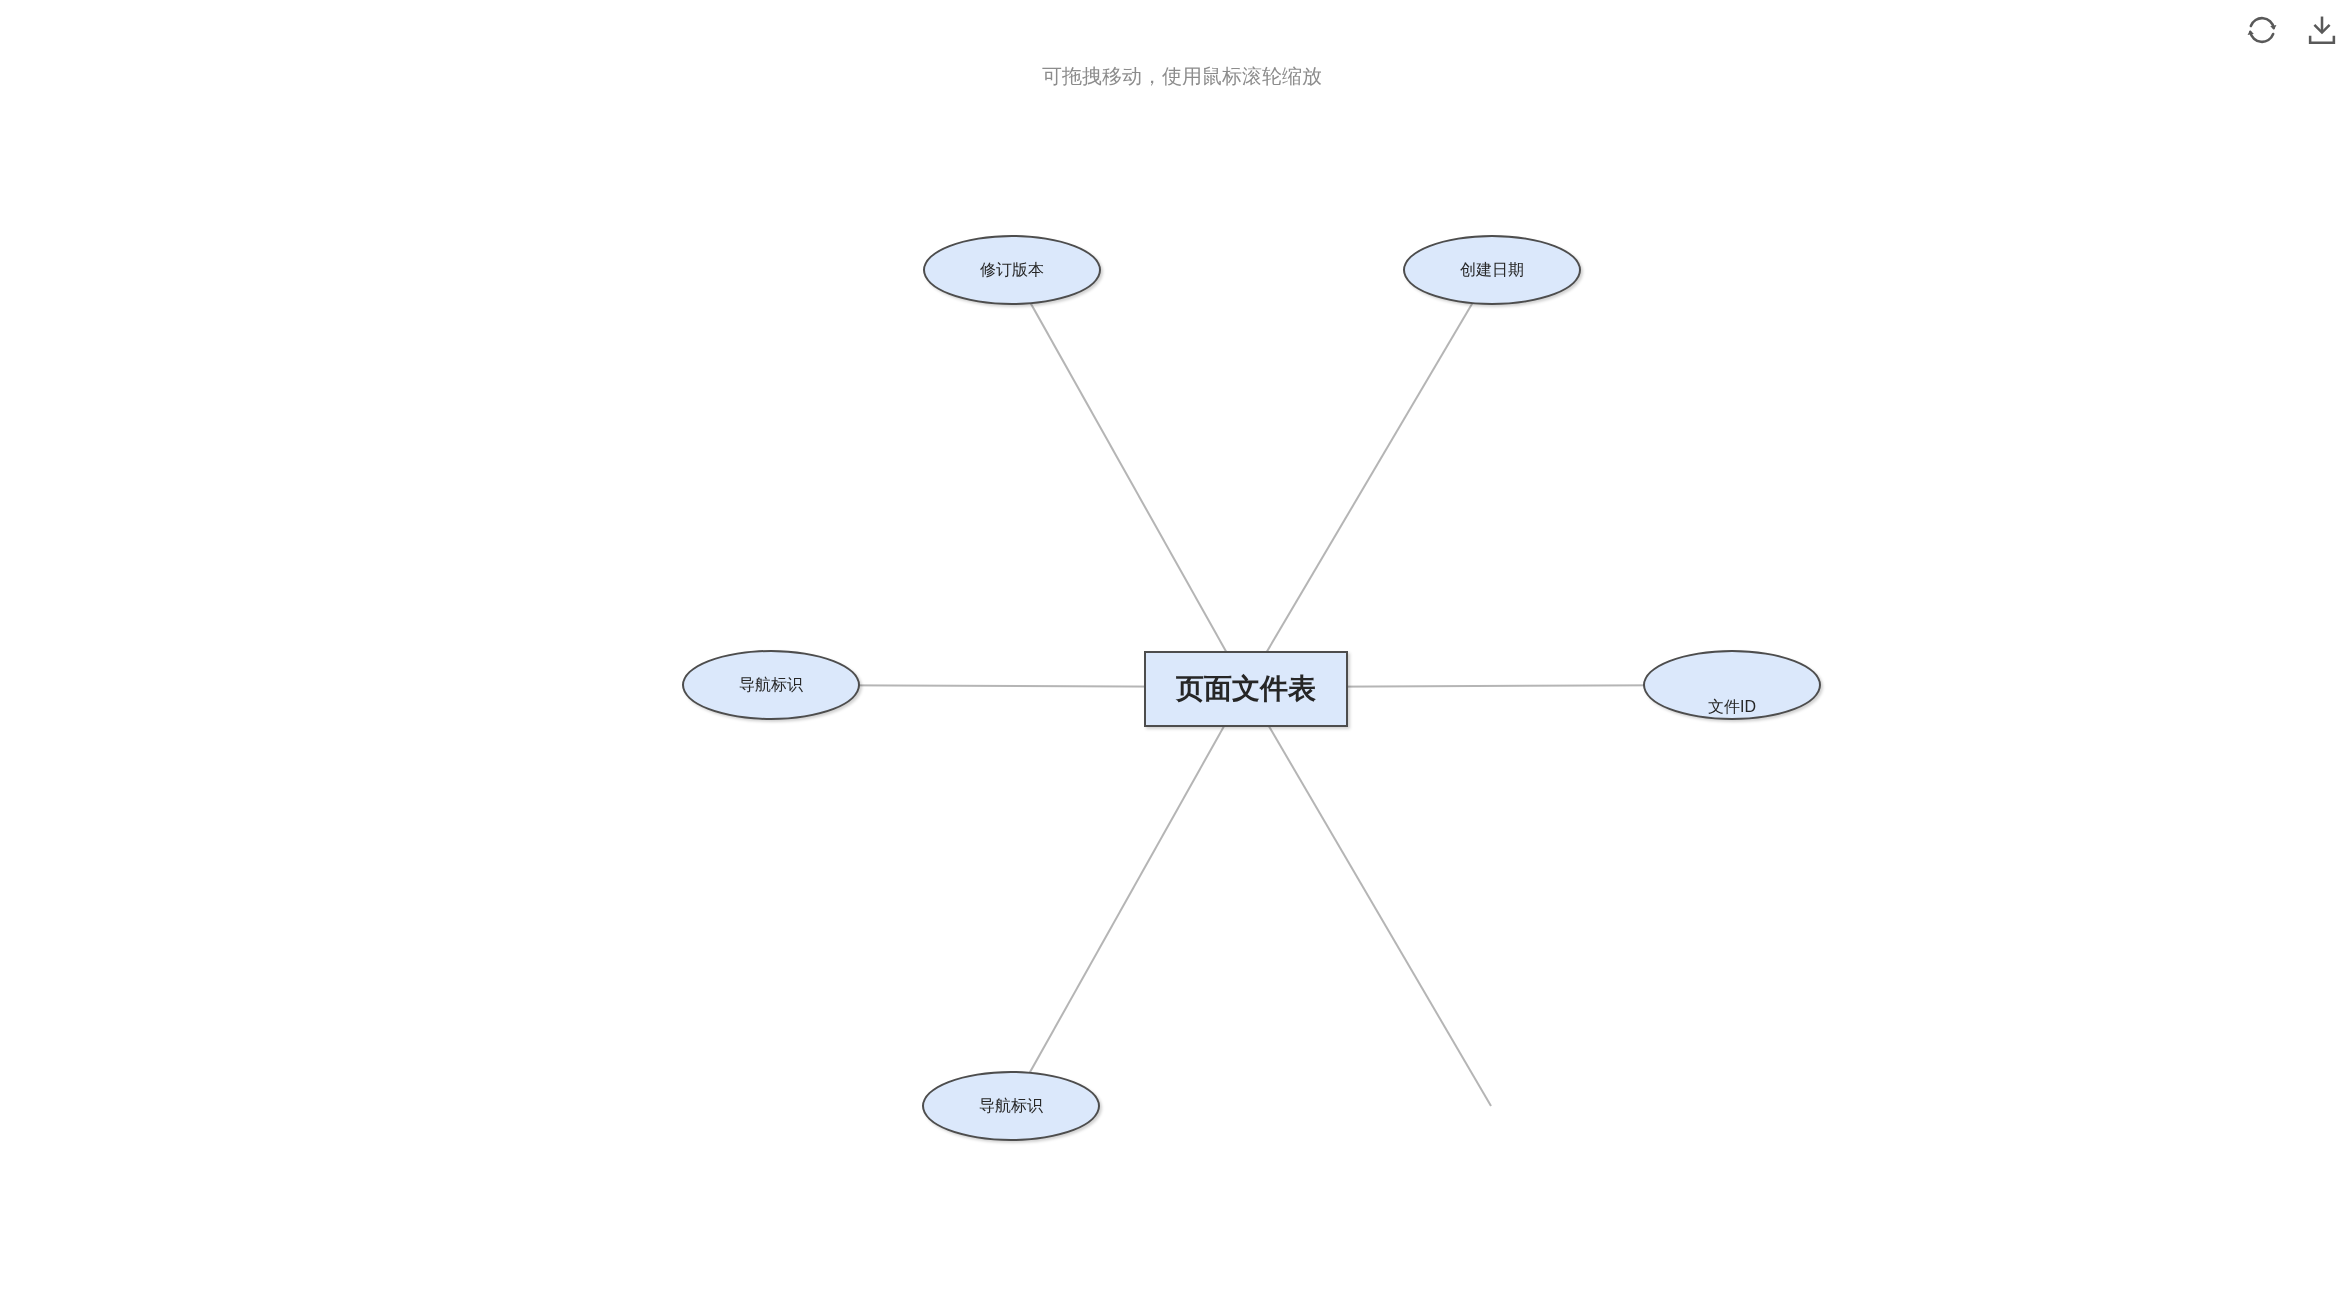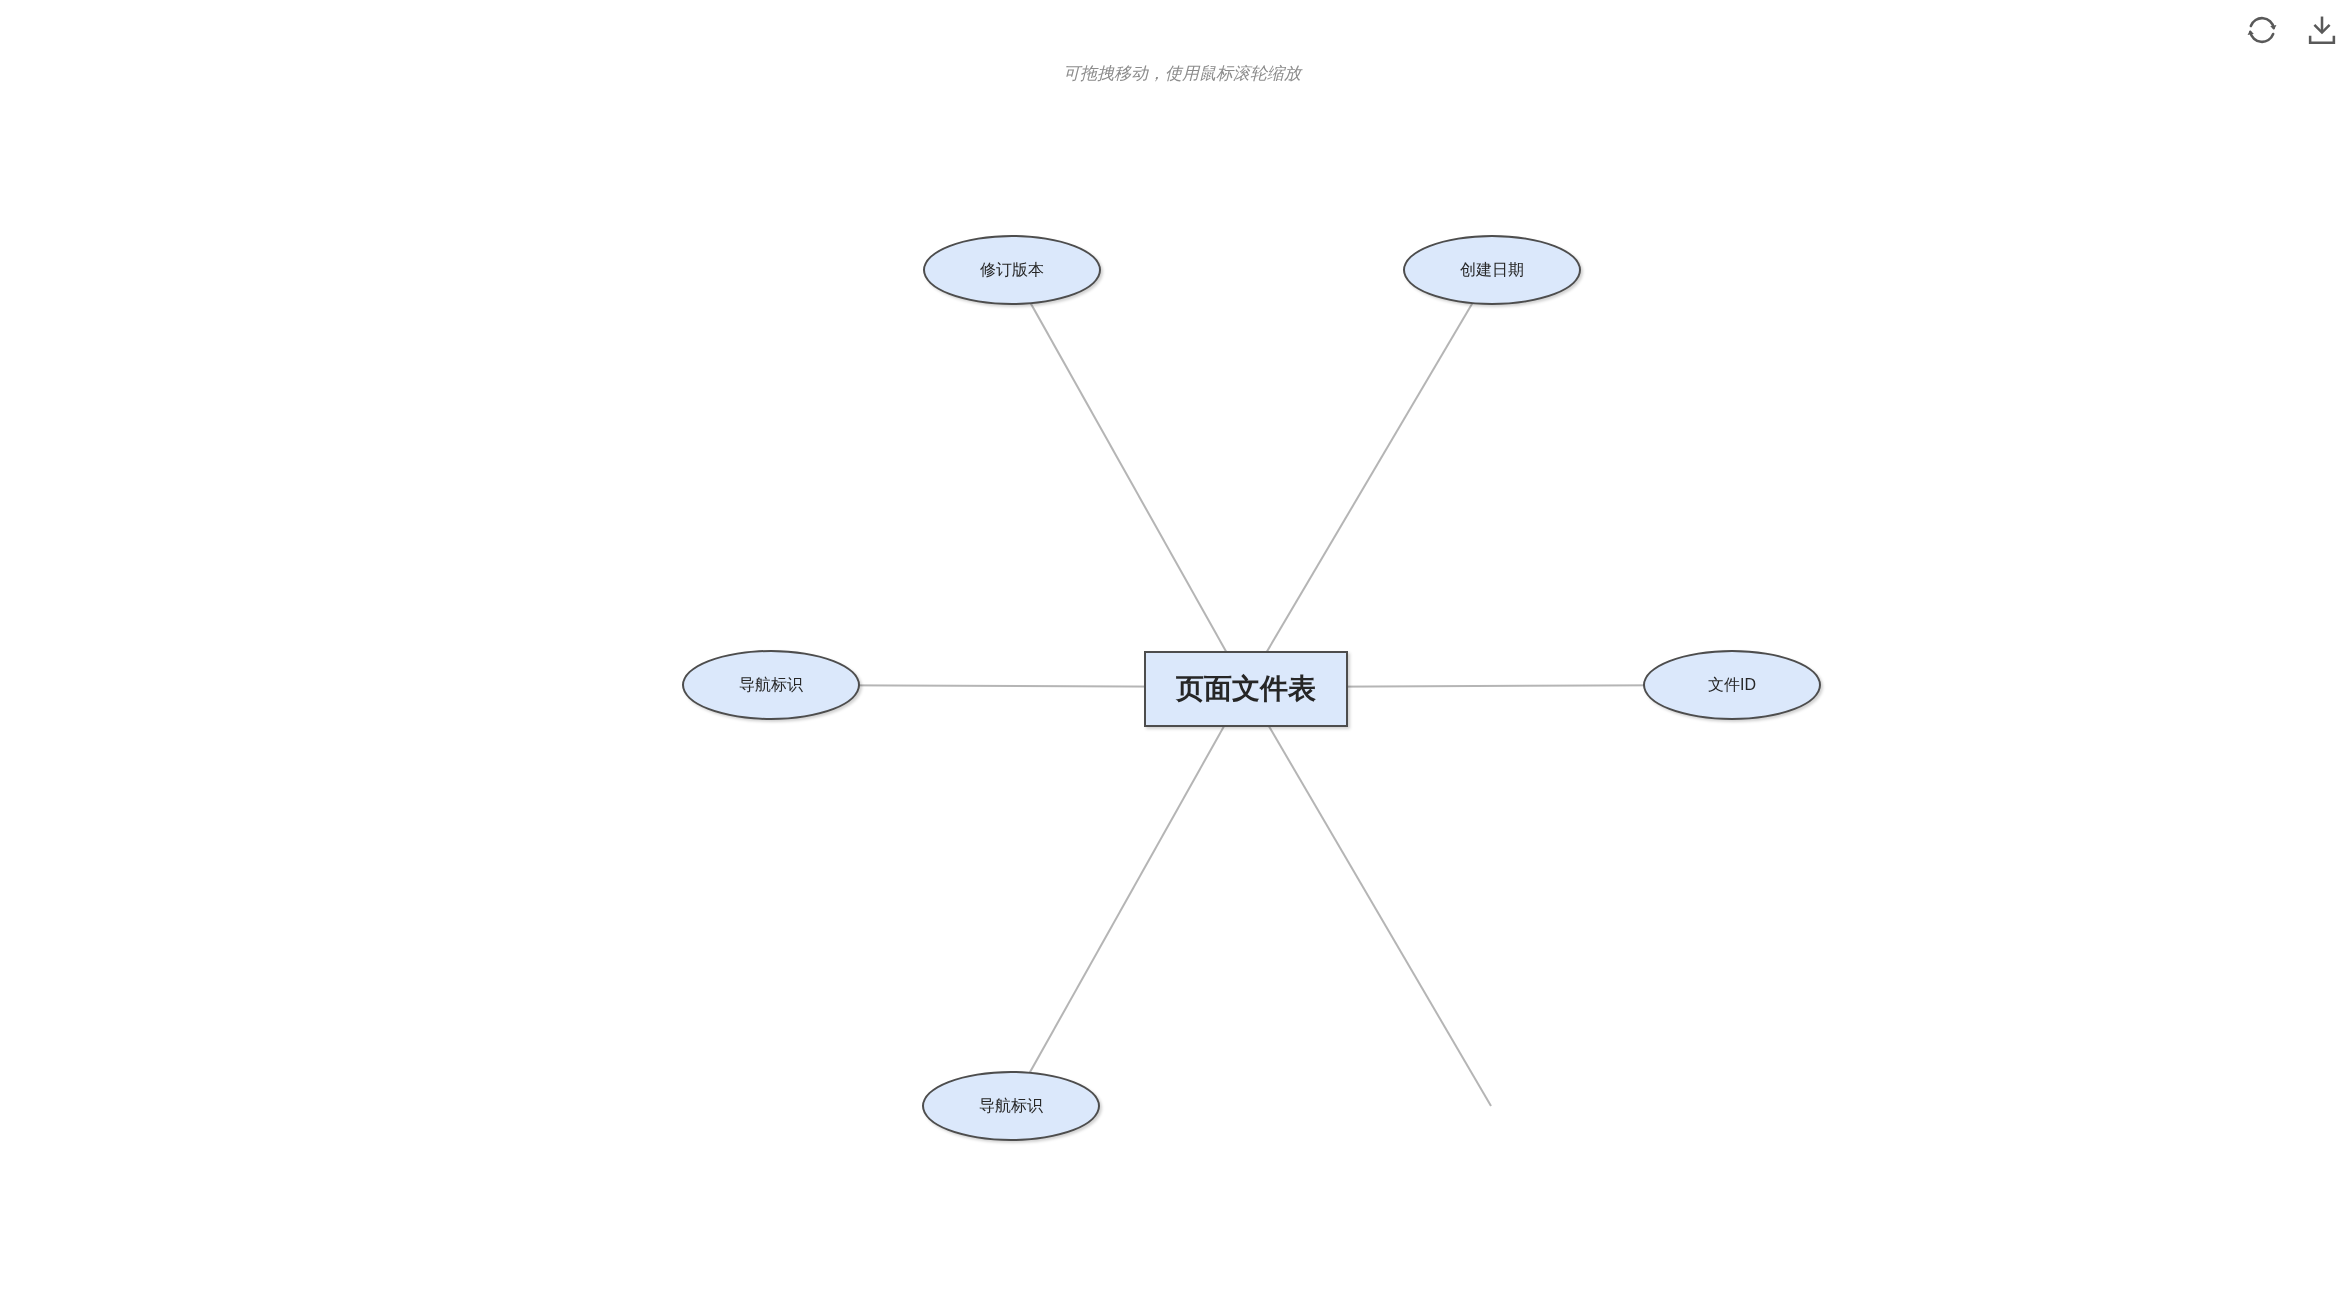--- a/index.html
+++ b/index.html
@@ -8,21 +8,21 @@
     width: 2352px;
     height: 1300px;
     background: #ffffff;
     overflow: hidden;
     font-family: "Liberation Sans", sans-serif;
   }
 
   
   .header { position: absolute; top: 44px; left: 0; width: 100%; text-align: center; }
   .title { margin: 0; font-size: 37px; font-weight: 700; color: #4a4a4a; line-height: 1; }
-  .subtitle { margin: 20px 0 0 12px; font-size: 17px; color: #8c8c8c; line-height: 1.2; font-style: italic; }
+  .subtitle { margin: 20px 0 0 12px; font-size: 20px; color: #8c8c8c; line-height: 1.2; }
 
   
   .toolbar { position: absolute; top: 8px; right: 8px; display: flex; gap: 16px; }
   .icon-btn {
     width: 44px; height: 44px;
     display: flex; align-items: center; justify-content: center;
     background: none; border: none; padding: 0; cursor: pointer;
   }
   .icon-btn svg { display: block; }
 
@@ -99,21 +99,21 @@
 
   <div class="node ellipse" style="left:923px;  top:235px;">
     <span>修订版本</span>
   </div>
   <div class="node ellipse" style="left:1403px; top:235px;">
     <span>创建日期</span>
   </div>
   <div class="node ellipse" style="left:682px;  top:650px;">
     <span>导航标识</span>
   </div>
-  <div class="node ellipse" style="left:1643px; top:650px;">
+  <div class="node ellipse" style="left:1643px; top:650px;align-items:flex-end;">
     <span>文件ID</span>
   </div>
   <div class="node ellipse" style="left:922px;  top:1071px;">
     <span>导航标识</span>
   </div>
 
   <div class="node rect" style="left:1144px; top:651px;">
     <span>页面文件表</span>
   </div>
 

